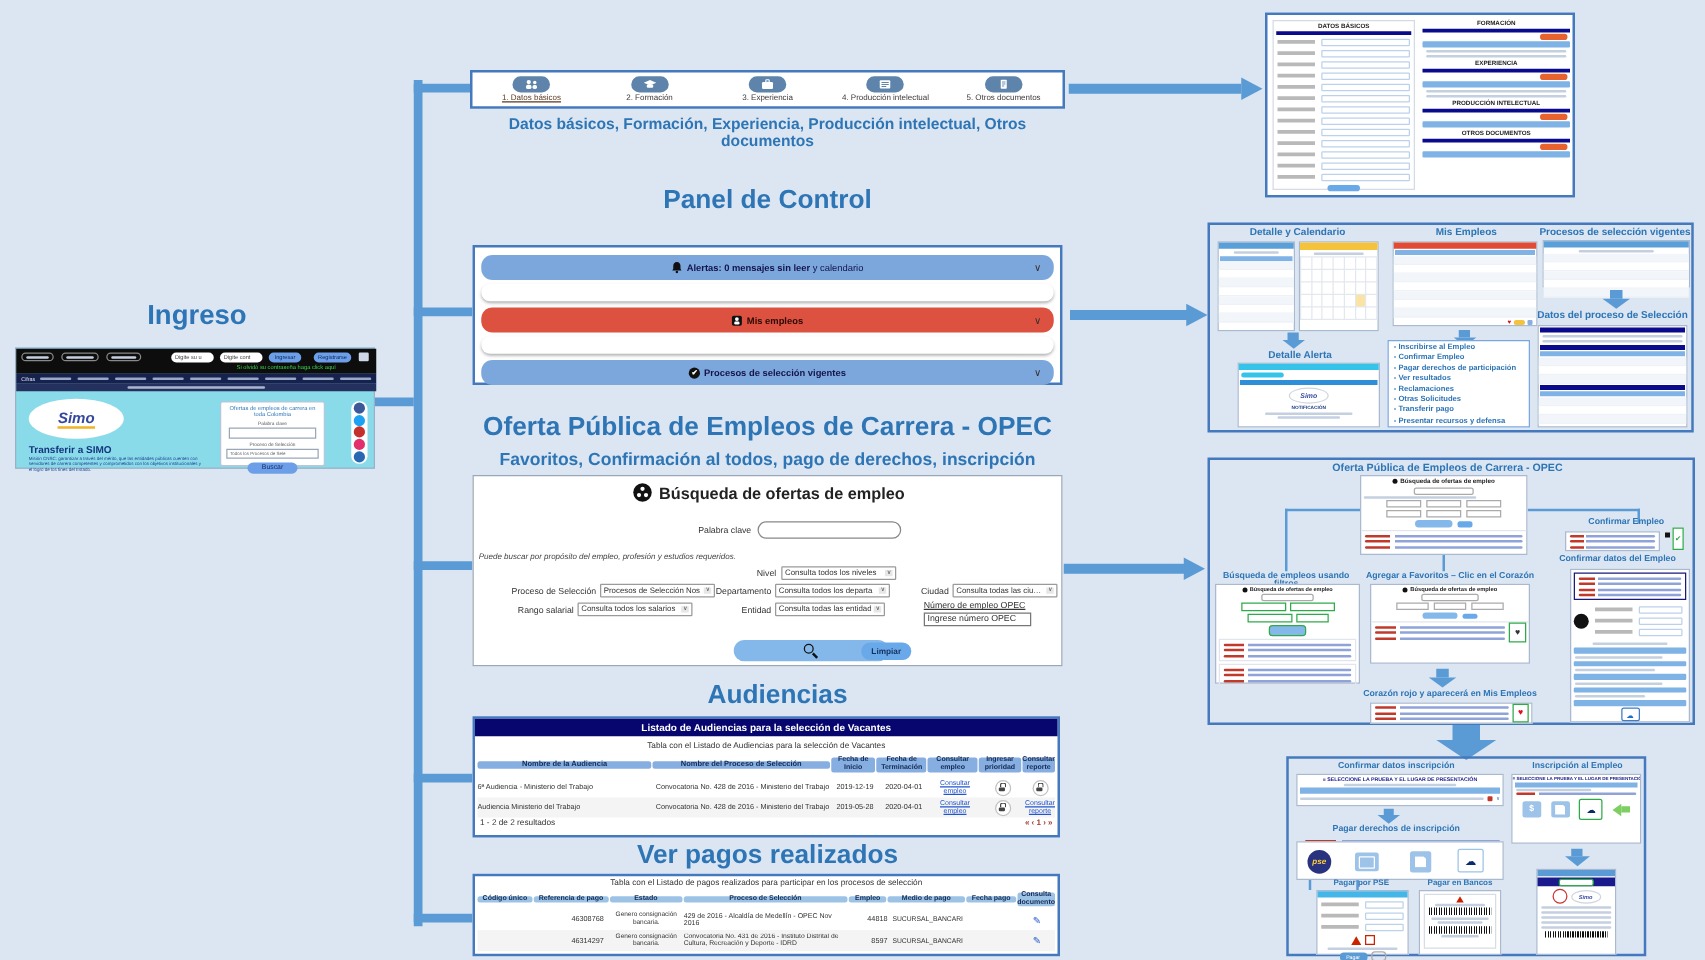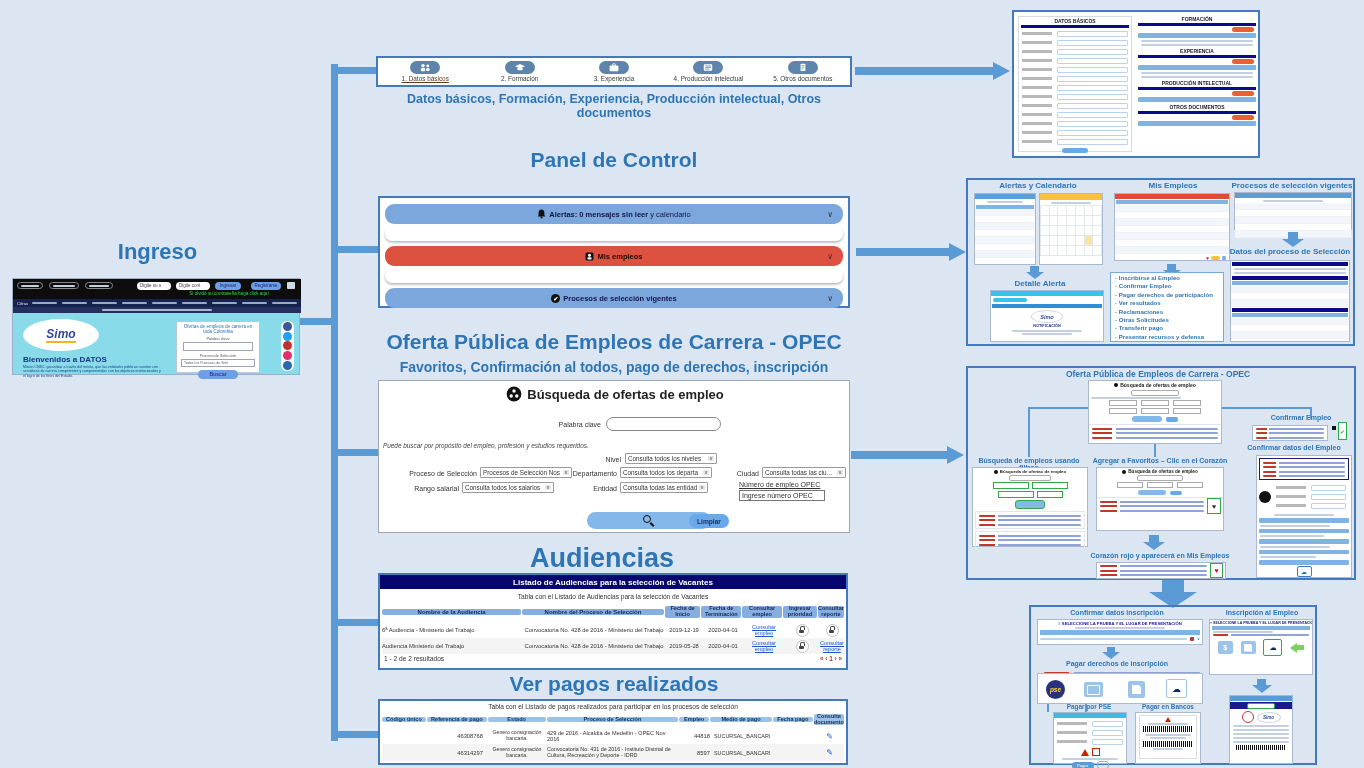--- a/index.html
+++ b/index.html
@@ -92,21 +92,21 @@
           <div class="navfl"></div>
         </div>
     </div>
     <div class="abs" style="left:0;top:28px;width:288px;height:6px;background:#24305e">
       <div style="width:110px;height:2px;background:#aab6d0;margin:2px auto;border-radius:1px"></div>
     </div>
 
     <div class="abs" style="left:10px;top:40px;width:76px;height:32px;background:#fff;border-radius:50%;display:flex;align-items:center;justify-content:center">
       <span style="font-size:12px;font-weight:bold;font-style:italic;color:#3548a0;border-bottom:2px solid #f0b429">Simo</span>
     </div>
-    <div class="abs" style="left:10px;top:76px;font-size:8px;font-weight:bold;color:#14357f">Bienvenidos a DATOS</div>
+    <div class="abs" style="left:10px;top:76px;font-size:8px;font-weight:bold;color:#14357f">Transferir a SIMO</div>
     <div class="abs" style="left:10px;top:86px;width:140px;font-size:3.6px;color:#1a3f8f;line-height:1.25">Misión CNSC: garantizar a través del mérito, que las entidades públicas cuenten con servidores de carrera competentes y comprometidos con los objetivos institucionales y el logro de los fines del Estado.</div>
 
     <div class="abs" style="left:163px;top:42px;width:84px;height:52px;background:#fff;border:1px solid #b9c6d8;border-radius:2px">
       <div style="font-size:4.6px;color:#2e75b6;text-align:center;margin-top:2px;line-height:1.15;padding:0 6px">Ofertas de empleos de carrera en toda Colombia</div>
       <div style="font-size:3.8px;color:#555;text-align:center;margin-top:2px">Palabra clave</div>
       <div style="width:68px;height:7px;border:1px solid #9aa7b8;margin:1px auto;background:#fff"></div>
       <div style="font-size:3.8px;color:#555;text-align:center;margin-top:3px">Proceso de Selección</div>
       <div style="width:68px;height:6px;border:1px solid #9aa7b8;margin:1px auto;background:#fff;font-size:3.6px;color:#666;display:flex;align-items:center;padding:0 2px">Todos los Procesos de Sele</div>
       <div style="width:40px;height:9px;background:#6d9ee8;border-radius:5px;margin:3px auto 0;display:flex;align-items:center;justify-content:center;font-size:5.5px;color:#12306b">Buscar</div>
     </div>
@@ -273,21 +273,21 @@
       </div>
     <div class="abs" style="left:360px;top:100px;font-size:7px;color:#333;text-decoration:underline">Número de empleo OPEC</div>
     <div class="abs" style="left:360px;top:109px;width:86px;height:11px;border:1px solid #777;background:#fff;font-size:7px;color:#333;display:flex;align-items:center;padding:0 2px">Ingrese número OPEC</div>
 
     <div class="abs fx" style="left:208px;top:131px;width:124px;height:17px;background:#85b8ea;border-radius:9px;justify-content:center">
         <span class="mag"></span>
       </div>
     <div class="abs fx" style="left:310px;top:133px;width:40px;height:14px;background:#6aa9e9;border-radius:7px;justify-content:center;font-size:6.6px;font-weight:bold;color:#14305e">Limpiar</div>
   </div>
 
-  <div class="abs ttl" style="left:364px;top:544px;width:476px;font-size:27px">Audiencias</div>
+  <div class="abs ttl" style="left:384px;top:544px;width:476px;font-size:21px">Audiencias</div>
   <div class="abs box" style="left:378px;top:573px;width:470px;height:97px">
     <div style="height:14px;background:#06066e;color:#fff;font-size:8px;font-weight:bold;display:flex;align-items:center;justify-content:center">Listado de Audiencias para la selección de Vacantes</div>
     <div style="font-size:6.6px;color:#333;text-align:center;margin-top:4px">Tabla con el Listado de Audiencias para la selección de Vacantes</div>
     <div class="fx" style="margin:3px 2px 0;gap:1px;height:18px">
       <div class="hcell" style="width:140px;font-size:6px">Nombre de la Audiencia</div>
       <div class="hcell" style="width:142px;font-size:6px">Nombre del Proceso de Selección</div>
       <div class="hcell" style="width:36px;font-size:5.6px">Fecha de Inicio</div>
       <div class="hcell" style="width:40px;font-size:5.6px">Fecha de Terminación</div>
       <div class="hcell" style="width:40px;font-size:5.6px">Consultar empleo</div>
       <div class="hcell" style="width:34px;font-size:5.6px">Ingresar prioridad</div>
@@ -401,21 +401,21 @@
       <div style="width:22px;height:5px;background:#e8622d;border-radius:3px;margin:1px 2px 1px auto"></div>
       <div class="bluebar" style="height:5px;margin:1px 0;border-radius:1px"></div>
       <div style="font-size:5px;font-weight:bold;color:#222;text-align:center;margin-top:2px">OTROS DOCUMENTOS</div>
       <div class="navybar" style="height:3px;margin:1px 0"></div>
       <div style="width:22px;height:5px;background:#e8622d;border-radius:3px;margin:1px 2px 1px auto"></div>
       <div class="bluebar" style="height:5px;margin:1px 0;border-radius:1px"></div>
     </div>
   </div>
 
   <div class="abs gbox" style="left:966px;top:178px;width:389px;height:168px">
-    <div class="abs mini-ttl" style="left:0;top:2px;width:140px;font-size:8px">Alertas y Calendario</div>
+    <div class="abs mini-ttl" style="left:0;top:2px;width:140px;font-size:8px">Detalle y Calendario</div>
     <div class="abs mini-ttl" style="left:146px;top:2px;width:118px;font-size:8px">Mis Empleos</div>
     <div class="abs mini-ttl" style="left:262px;top:2px;width:124px;font-size:8px">Procesos de selección vigentes</div>
 
     <div class="abs th" style="left:6px;top:13px;width:62px;height:72px">
       <div style="height:5px;background:#5b9fd8"></div>
       <div class="fl" style="width:36px;margin:2px auto"></div>
       <div class="bluebar" style="height:4px;margin:0 1px"></div>
       <div class="striped">
           <div class="rowfl"></div>
           <div class="rowfl"></div>

